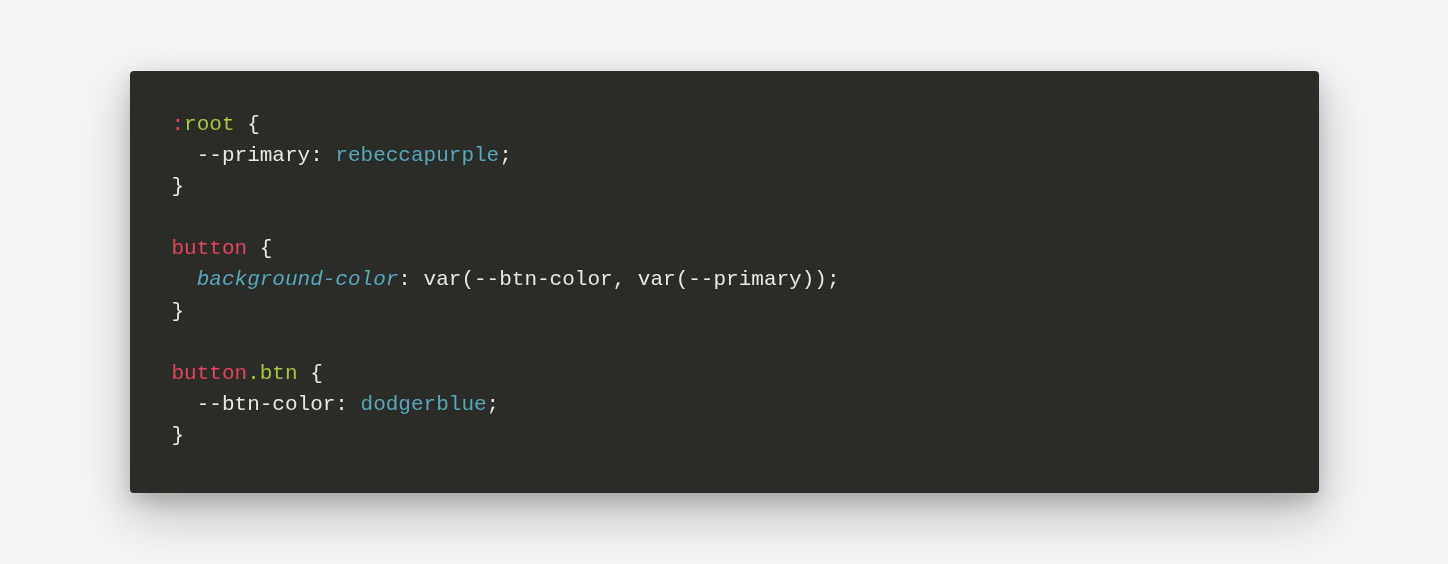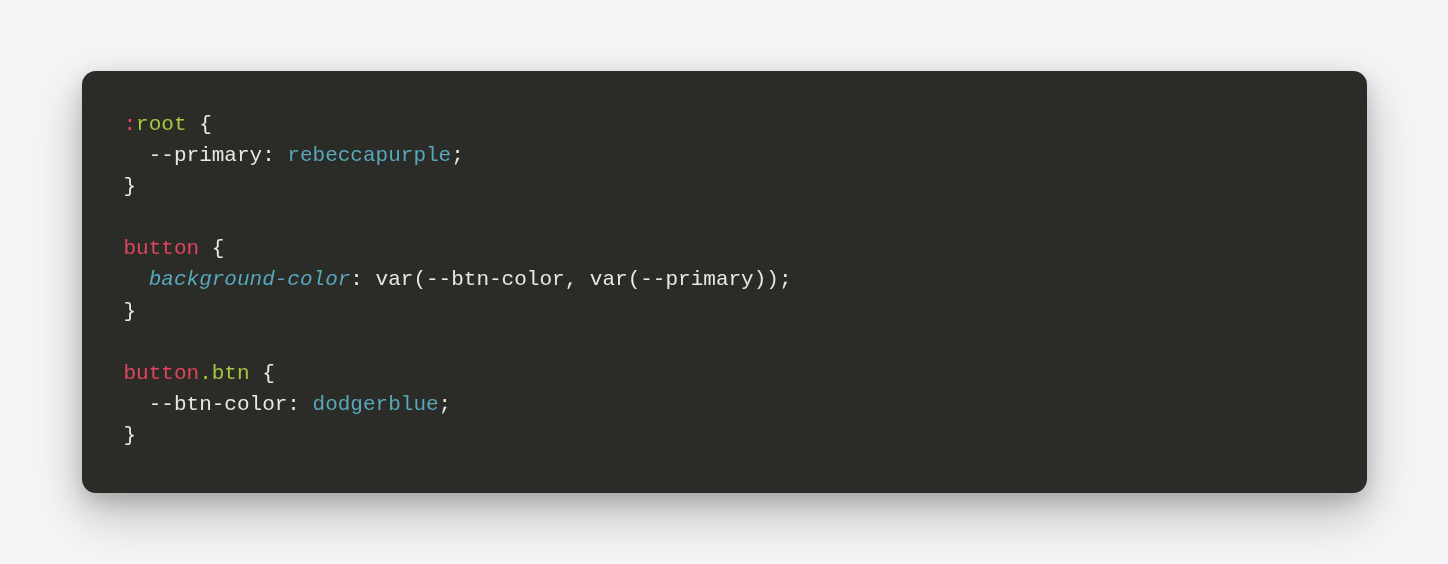--- a/index.html
+++ b/index.html
@@ -11,22 +11,22 @@
       background: #f5f5f7;
       width: 1448px;
       height: 564px;
       display: flex;
       align-items: center;
       justify-content: center;
       font-family: "SFMono-Regular", Consolas, "Liberation Mono", Menlo, Courier, monospace;
     }
     .code-block {
       background: #2b2b27;
-      border-radius: 14px;
-      width: 1285px;
+      border-radius: 4px;
+      width: 1189px;
       padding: 38px 42px 42px 42px;
       box-shadow: 0 20px 50px rgba(0,0,0,0.25), 0 8px 20px rgba(0,0,0,0.15);
     }
     pre {
       margin: 0;
       font-family: inherit;
       font-size: 21px;
       line-height: 1.48;
       white-space: pre;
       color: #e8e8e4;

